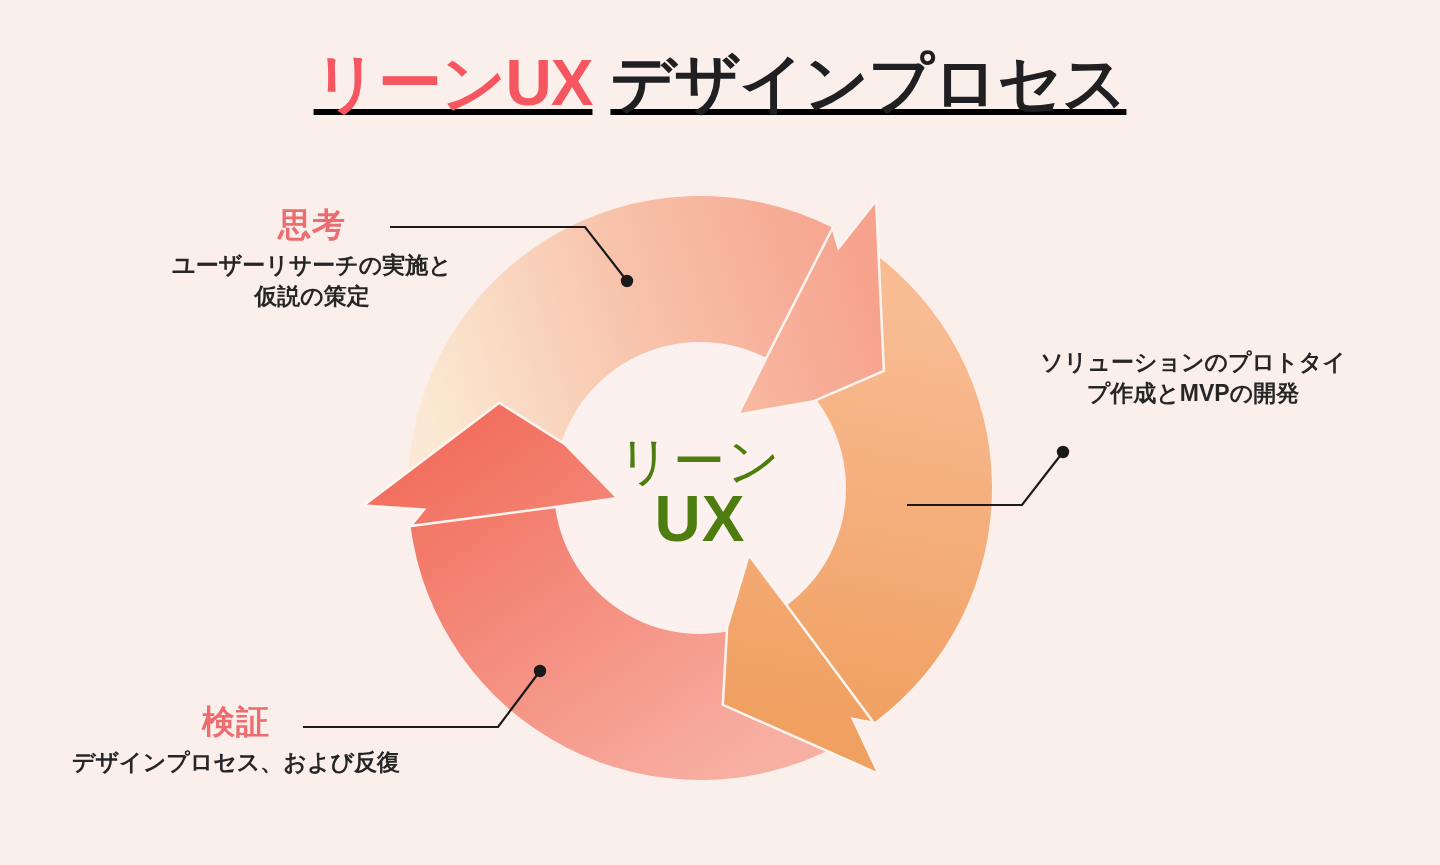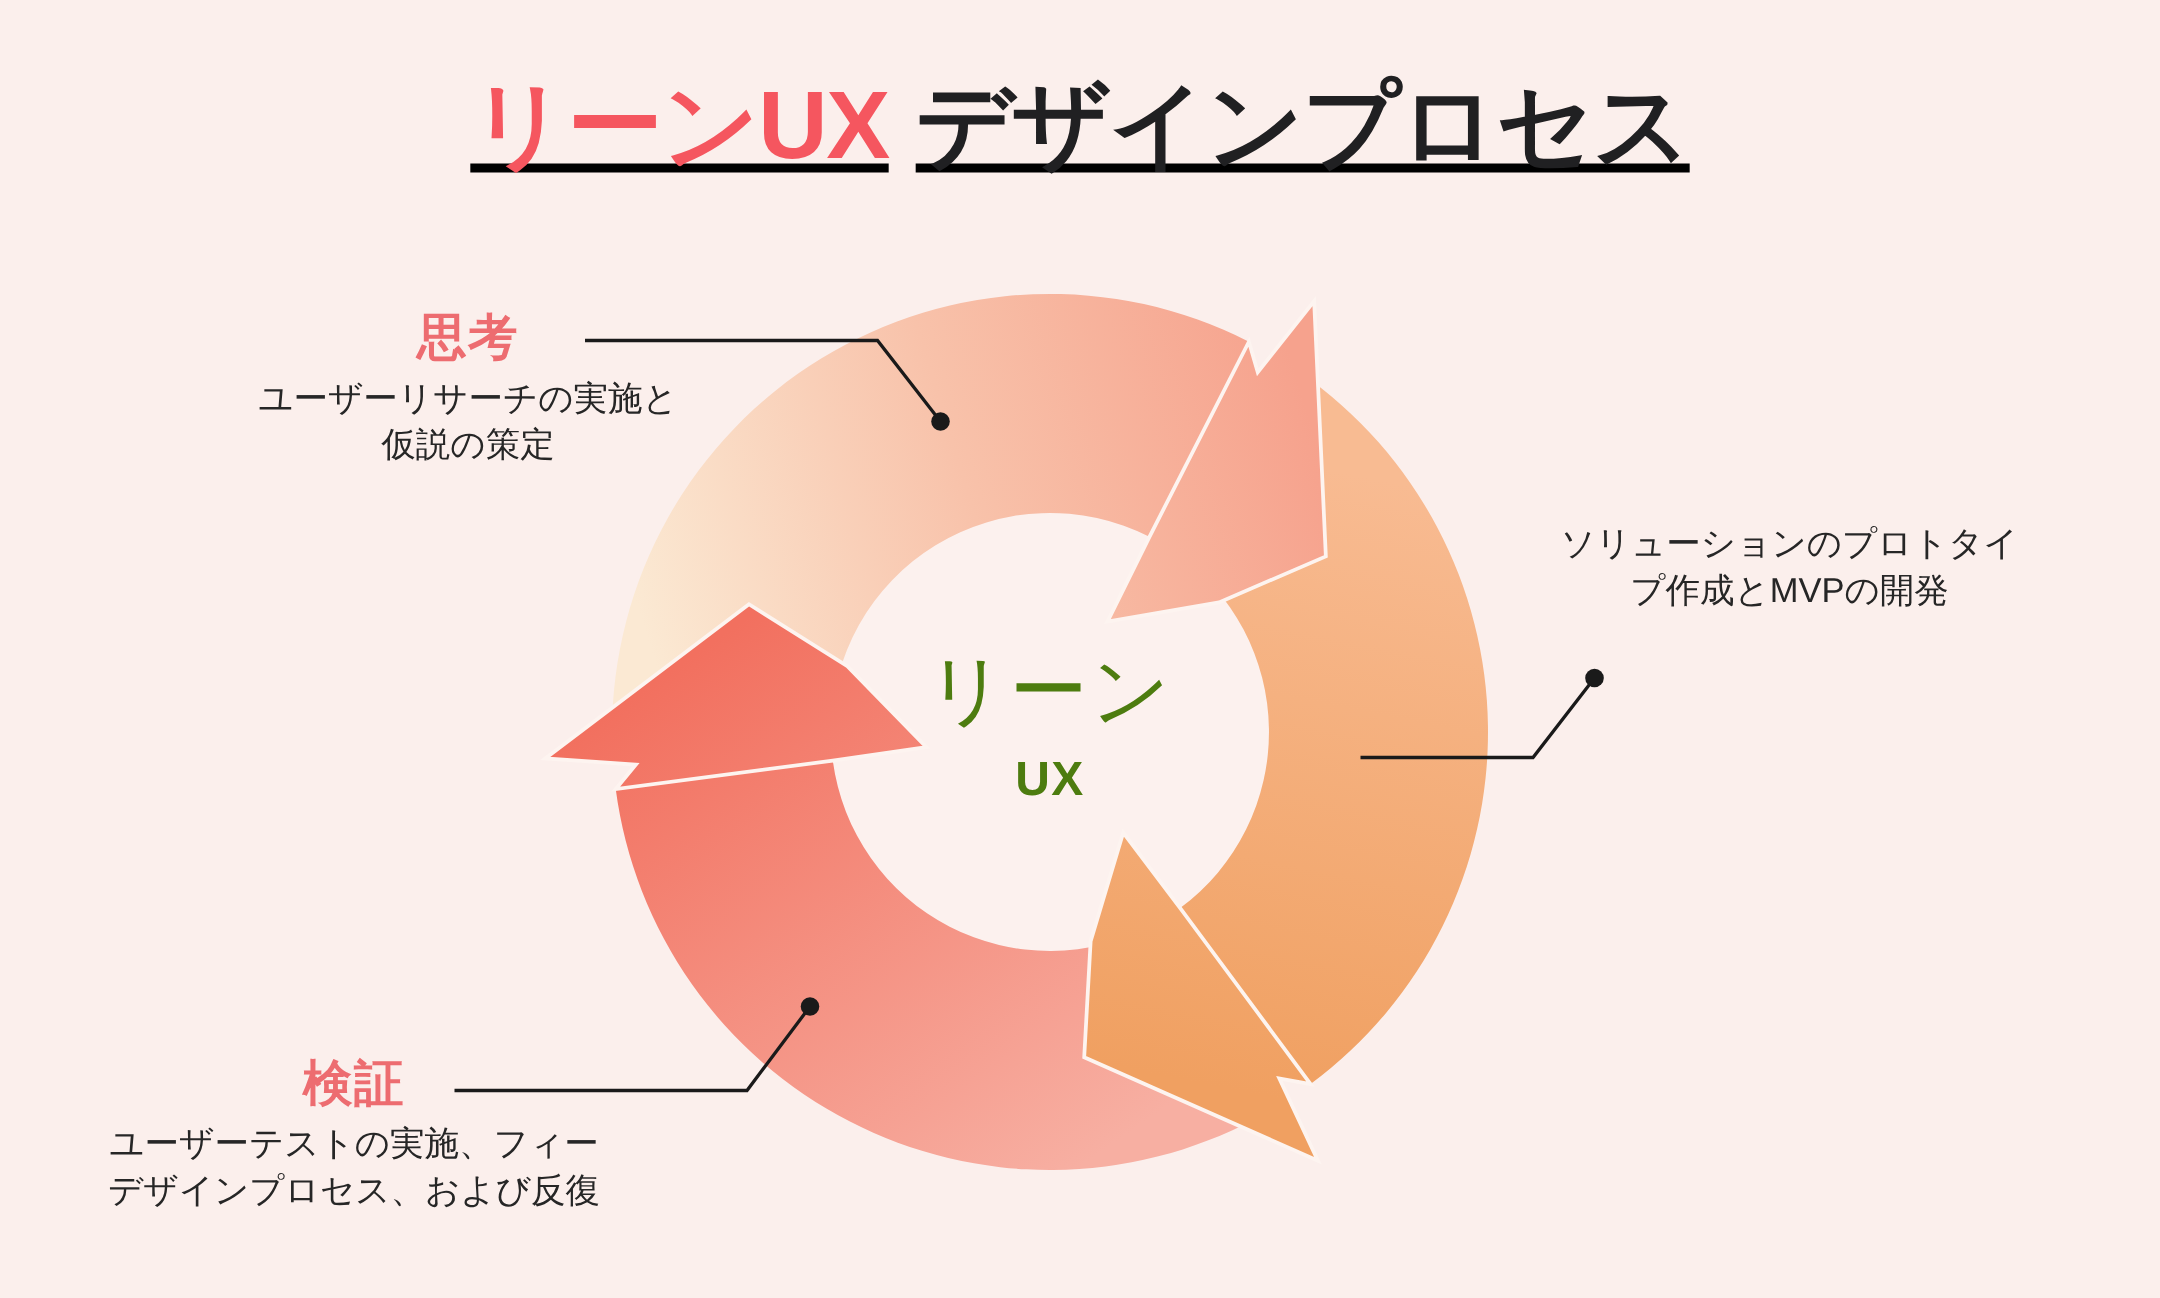--- a/index.html
+++ b/index.html
@@ -44,28 +44,28 @@
   .band{stroke:none;}
   .connector{fill:none;stroke:var(--connector);stroke-width:2.2;}
   .dot{fill:var(--connector);stroke:none;}
   .center-text{
     position:absolute;
     left:550px;top:430px;width:300px;
     text-align:center;
     color:#4d7c0f;
   }
   .center-text .l1{font-size:52px;font-weight:400;line-height:62px;letter-spacing:2px;}
-  .center-text .l2{font-size:32px;font-weight:800;line-height:54px;letter-spacing:1px;}
+  .center-text .l2{font-size:64px;font-weight:800;line-height:54px;letter-spacing:1px;}
   .step{position:absolute;text-align:center;}
   .step h2{
     font-size:33px;font-weight:700;color:var(--label-accent);
     line-height:40px;margin-bottom:5px;letter-spacing:1px;
   }
   .step p{
-    font-size:23px;font-weight:400;color:var(--body-text);
+    font-size:23px;font-weight:700;color:var(--body-text);
     line-height:31px;
   }
   .step-thinking{left:132px;top:205px;width:360px;}
   .step-creation{left:1023px;top:347px;width:340px;}
   .step-validation{left:46px;top:702px;width:380px;}
 </style>
 </head>
 <body>
 
 <div class="stage">
@@ -124,17 +124,16 @@
     <p>仮説の策定</p>
   </div>
 
   <div class="step step-creation">
     <p>ソリューションのプロトタイ</p>
     <p>プ作成とMVPの開発</p>
   </div>
 
   <div class="step step-validation">
     <h2>検証</h2>
-    <p>ユーザーテストの実施、フィー</p>
     <p>デザインプロセス、および反復</p>
   </div>
 
 </div>
 
 </body></html>

